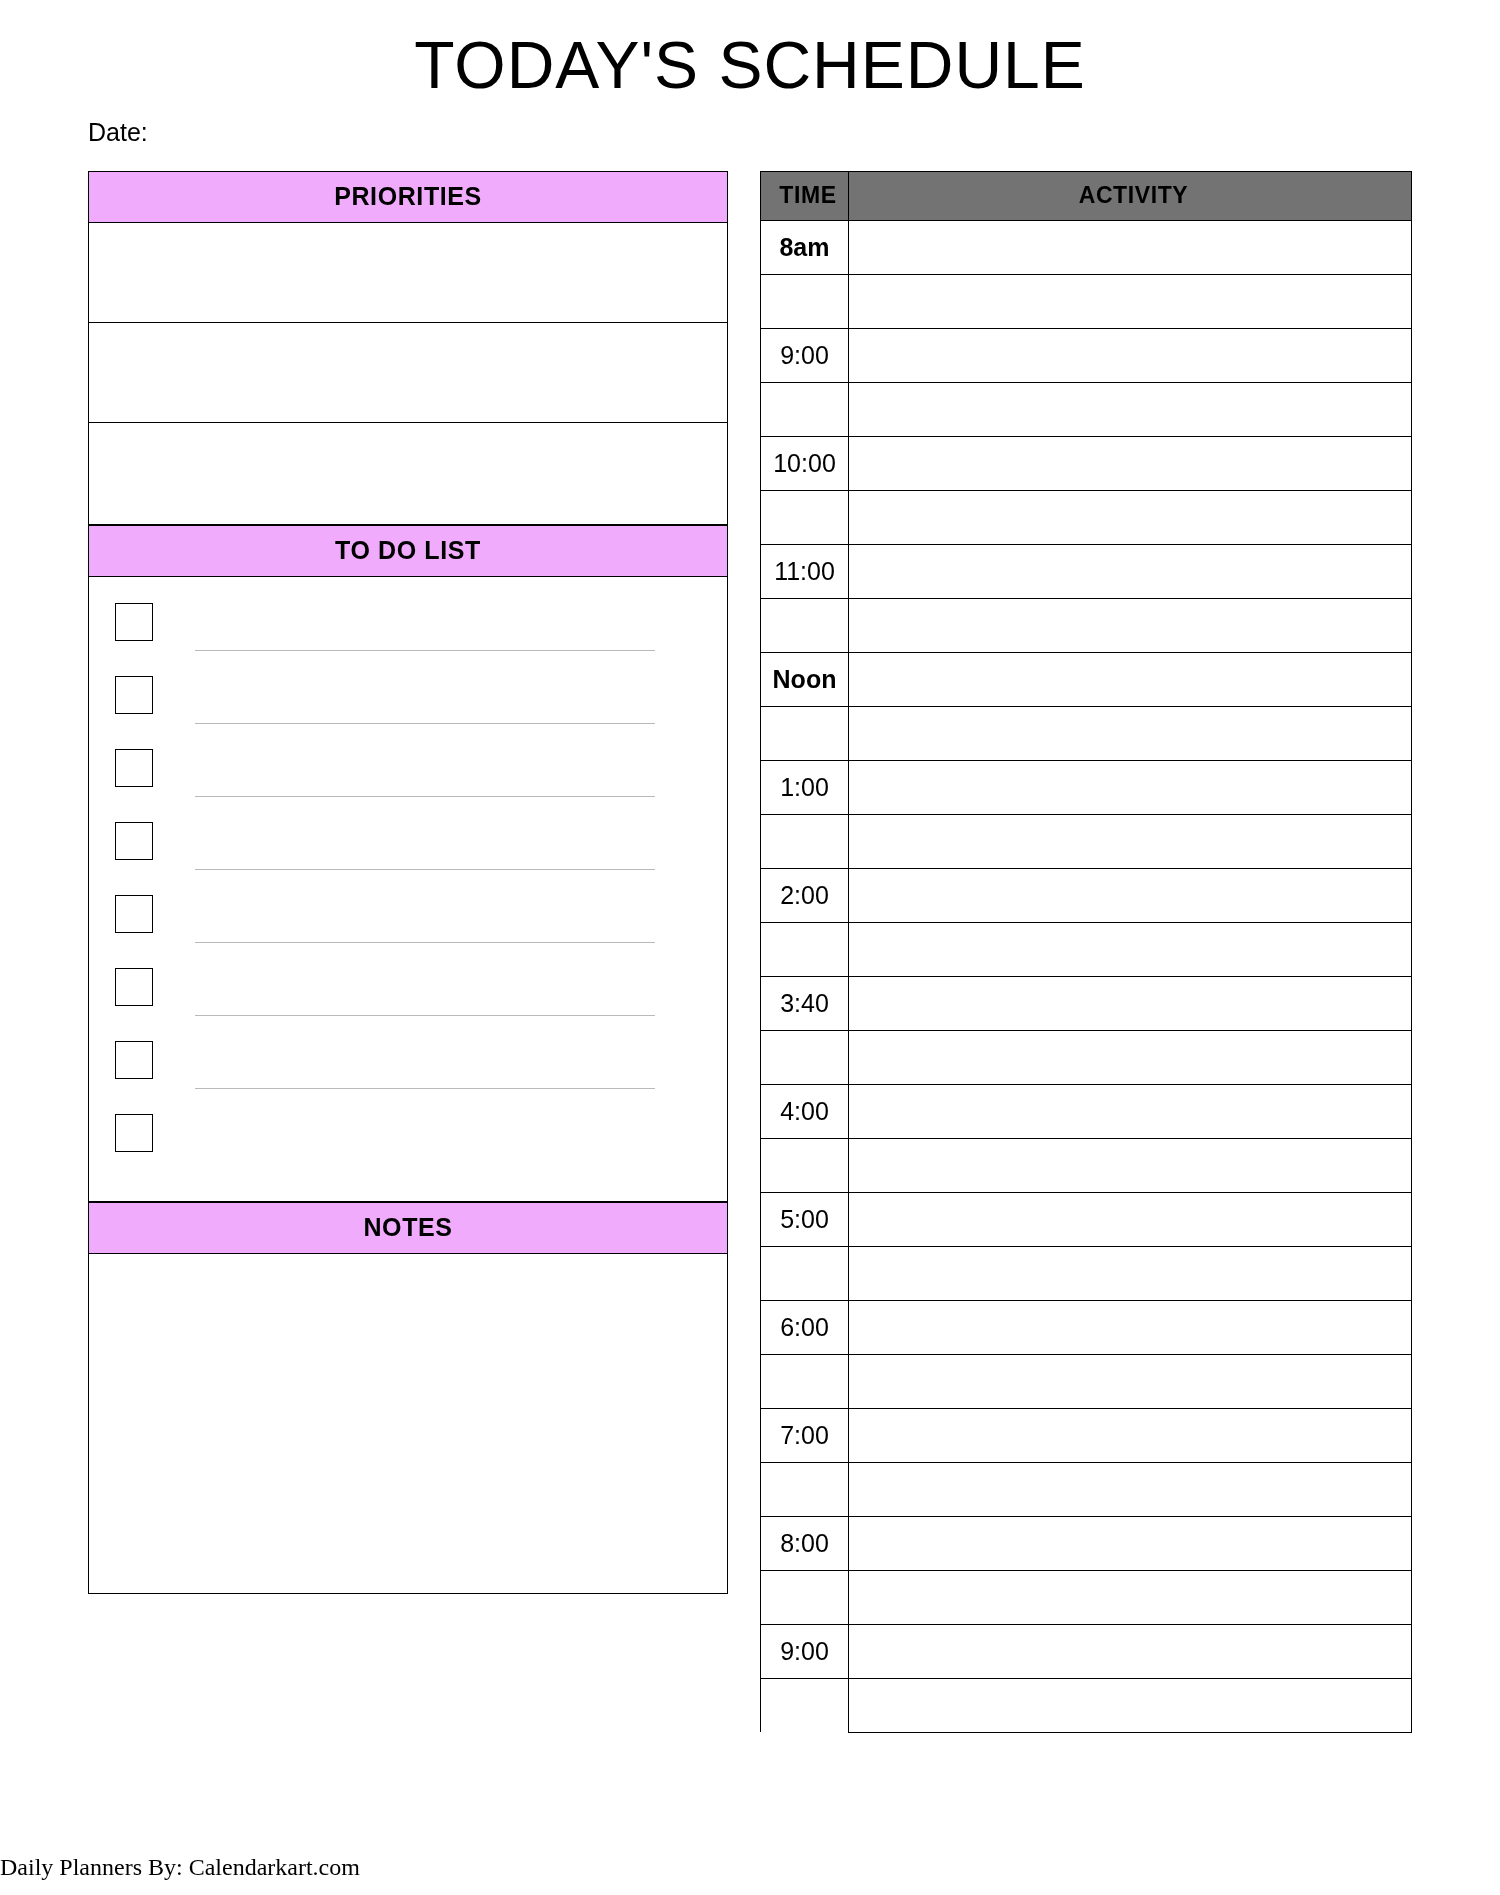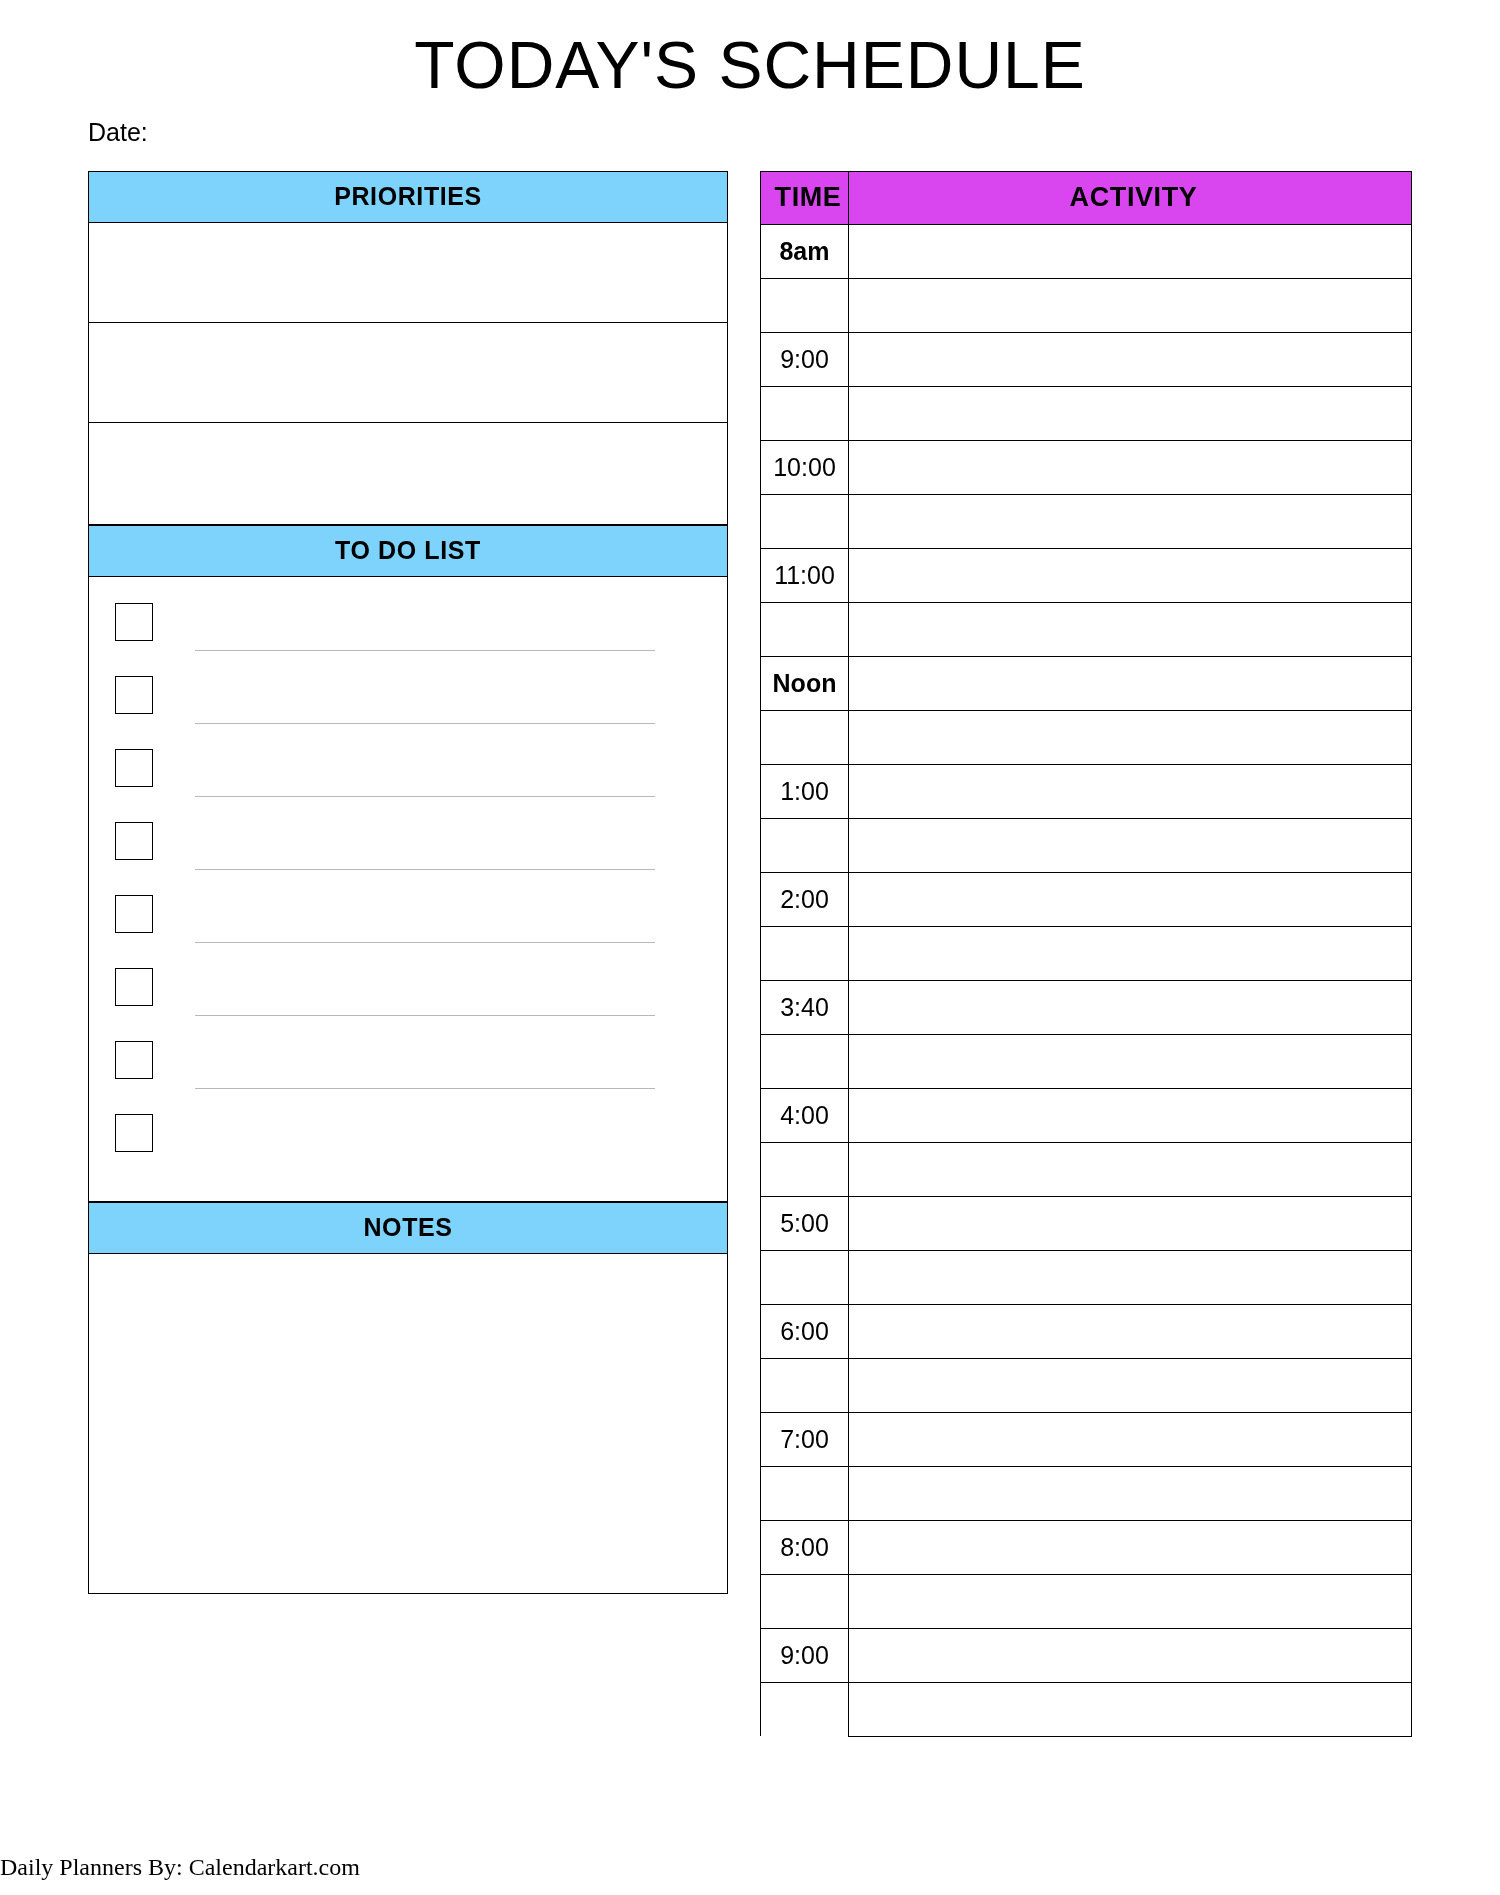--- a/index.html
+++ b/index.html
@@ -48,21 +48,21 @@
   .col-left {
     width: 640px;
     flex: 0 0 640px;
   }
   .col-right {
     flex: 1 1 auto;
   }
 
   
   .section-header {
-    background: #7dd3fc;
+    background: #f0abfc;
     border: 1.5px solid #000;
     text-align: center;
     font-size: 25px;
     font-weight: bold;
     padding: 10px 0 11px 0;
     letter-spacing: 0.6px;
     box-sizing: border-box;
   }
 
   
@@ -130,22 +130,22 @@
   .sched-table {
     border-collapse: collapse;
     width: 100%;
     table-layout: fixed;
   }
   .sched-table th, .sched-table td {
     border: 1.5px solid #000;
     box-sizing: border-box;
   }
   .sched-table th {
-    background: #d946ef;
-    font-size: 27px;
+    background: #737373;
+    font-size: 23px;
     font-weight: bold;
     padding: 10px 0 11px 7px;
     letter-spacing: 0.6px;
   }
   .col-time {
     width: 88px;
   }
   .sched-table td.time-cell {
     height: 54px;
     text-align: center;

